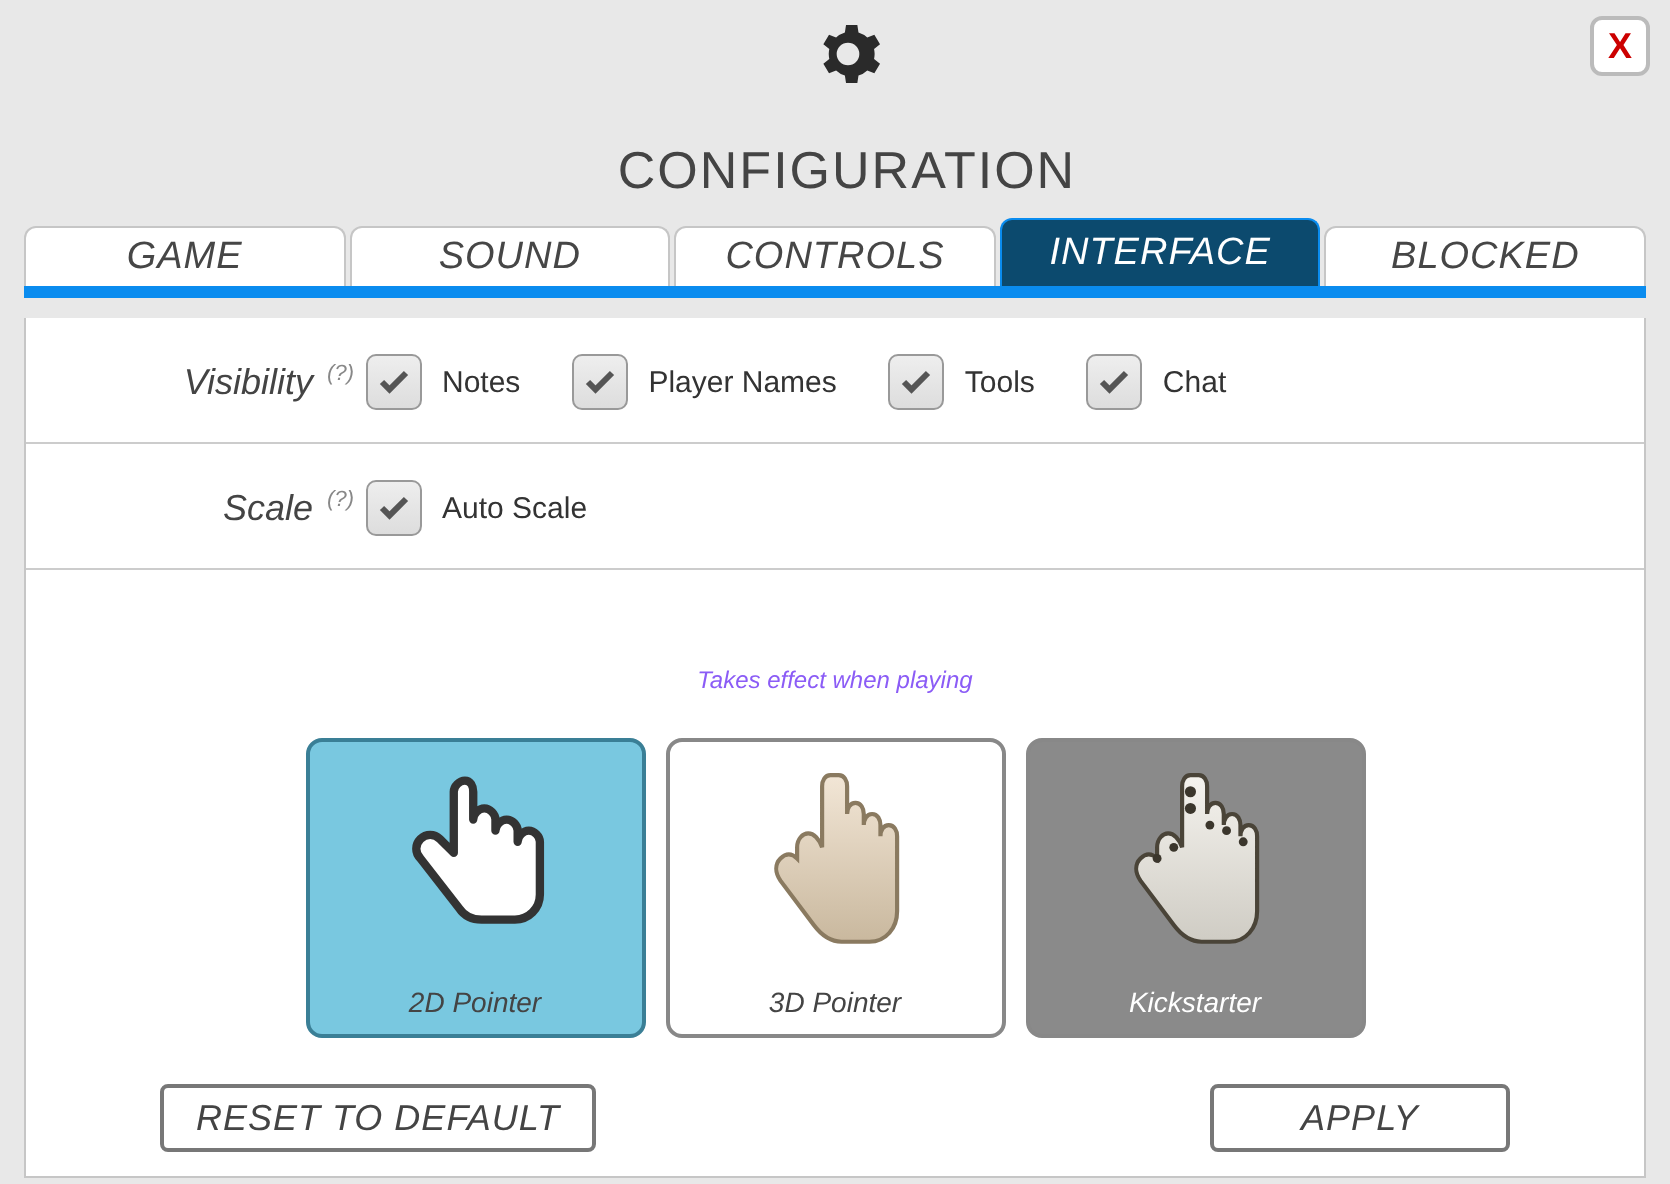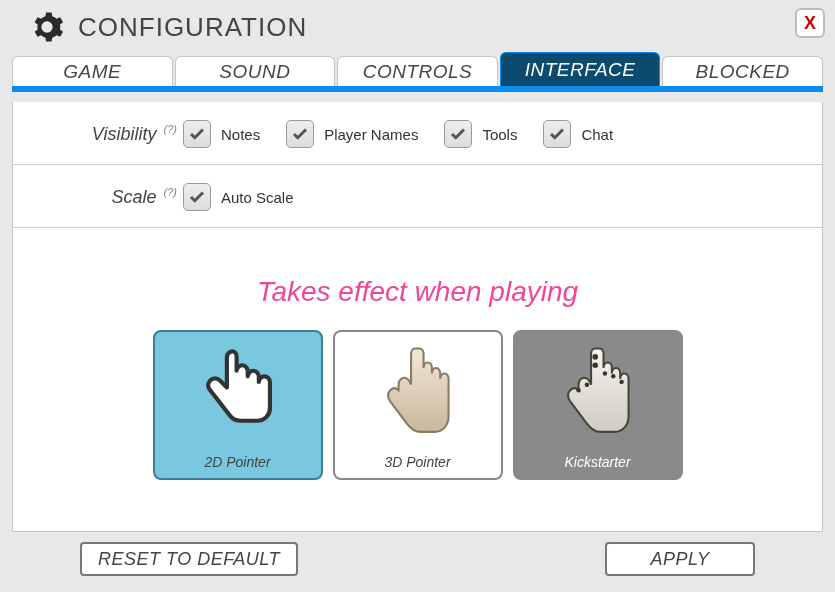--- a/index.html
+++ b/index.html
@@ -11,21 +11,22 @@
     color: #333;
     position: relative;
     overflow: hidden;
   }
 
   
   .header {
     display: flex;
     align-items: center;
     padding: 10px 18px 8px 30px;
-    gap: 14px;
+    gap: 26px;
+    flex-direction: column;
   }
   .header .title {
     font-size: 26px;
     letter-spacing: 1px;
     color: #444;
   }
   .gear-icon svg { display: block; }
 
   .close-btn {
     position: absolute;
@@ -173,23 +174,23 @@
     cursor: grab;
     border: 1px solid #333;
   }
 
   
   .pointer-section {
     text-align: center;
     padding-top: 48px;
   }
   .pointer-title {
-    font-size: 28px;
-    font-style: italic;
-    color: #ec4899;
+    font-size: 12px;
+    font-style: italic;
+    color: #8b5cf6;
     margin-bottom: 22px;
   }
   .pointer-cards {
     display: flex;
     justify-content: center;
     gap: 10px;
   }
   .pcard {
     width: 170px;
     height: 150px;

